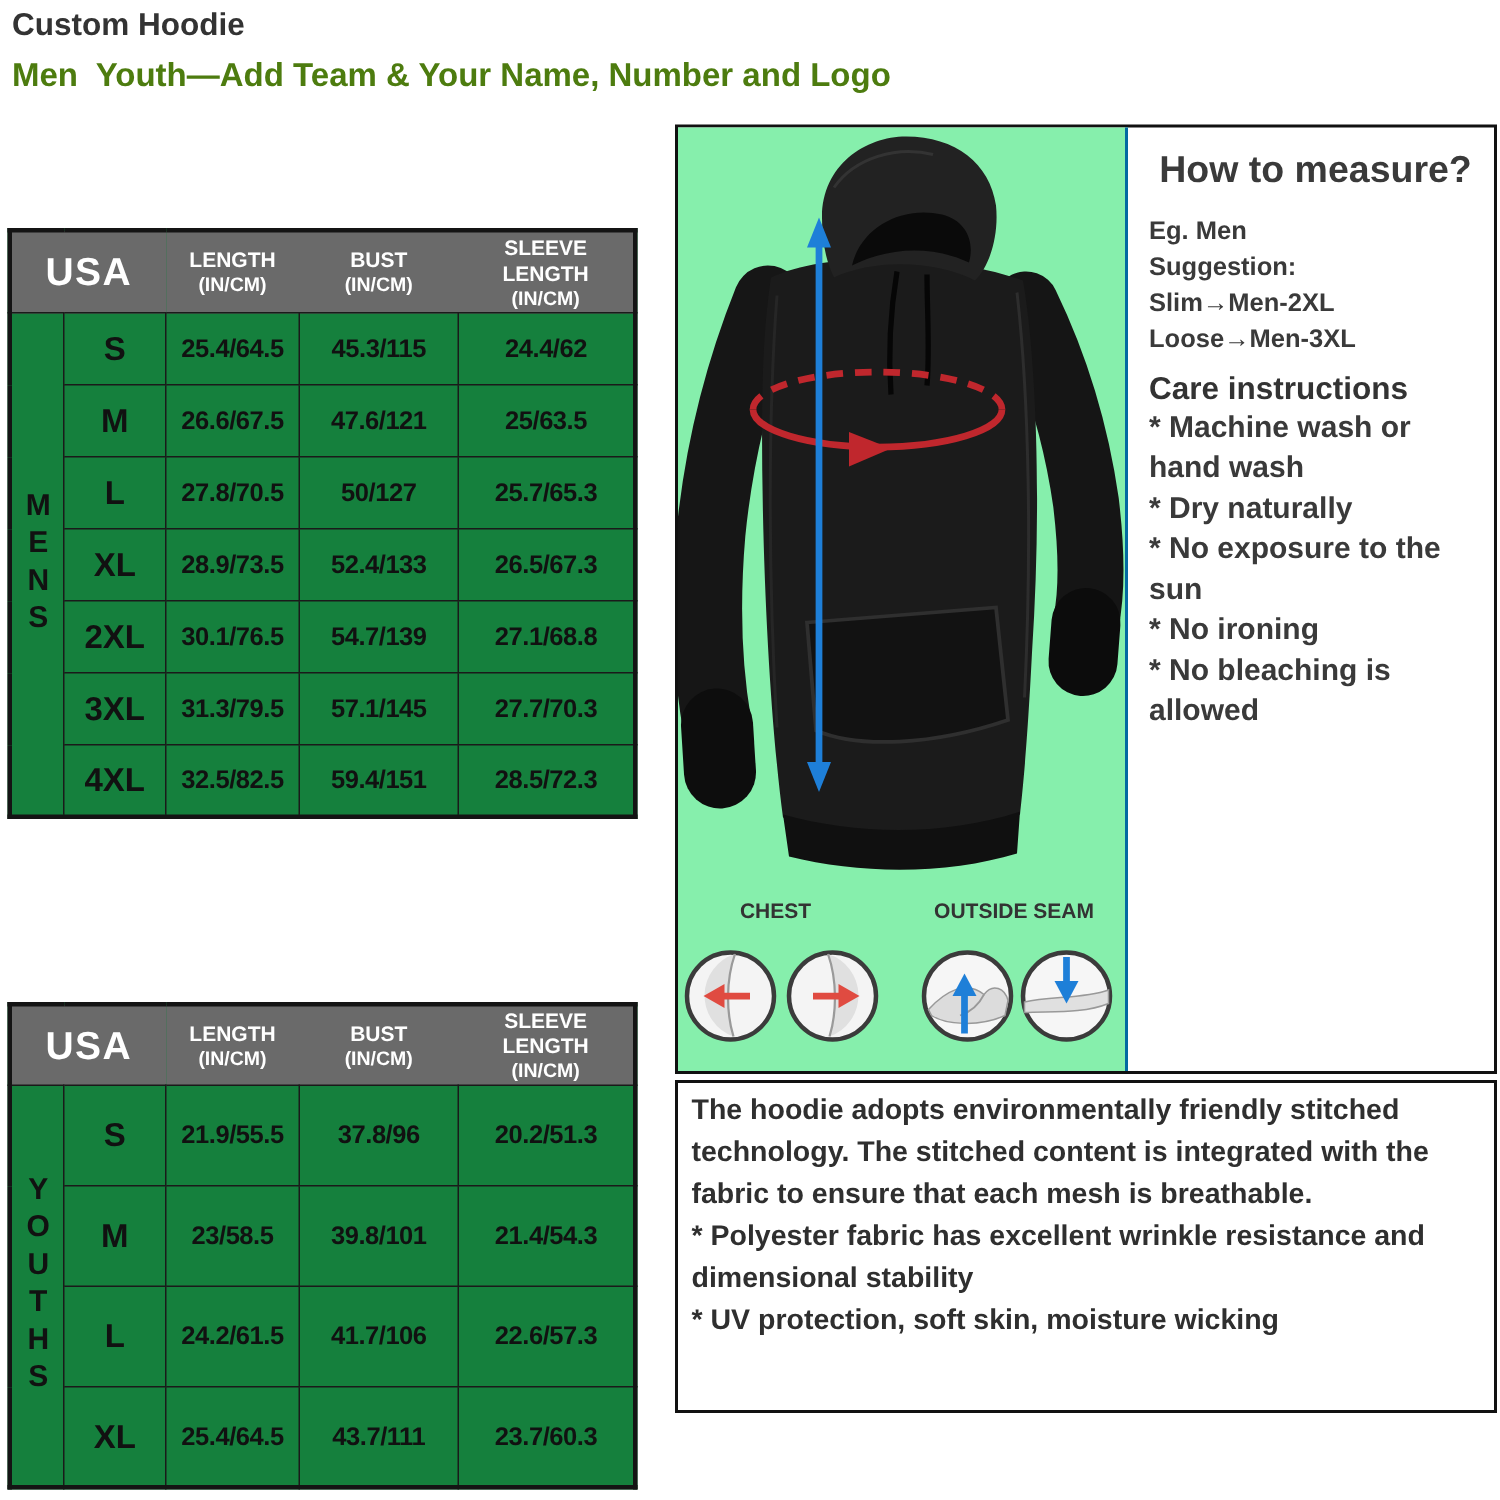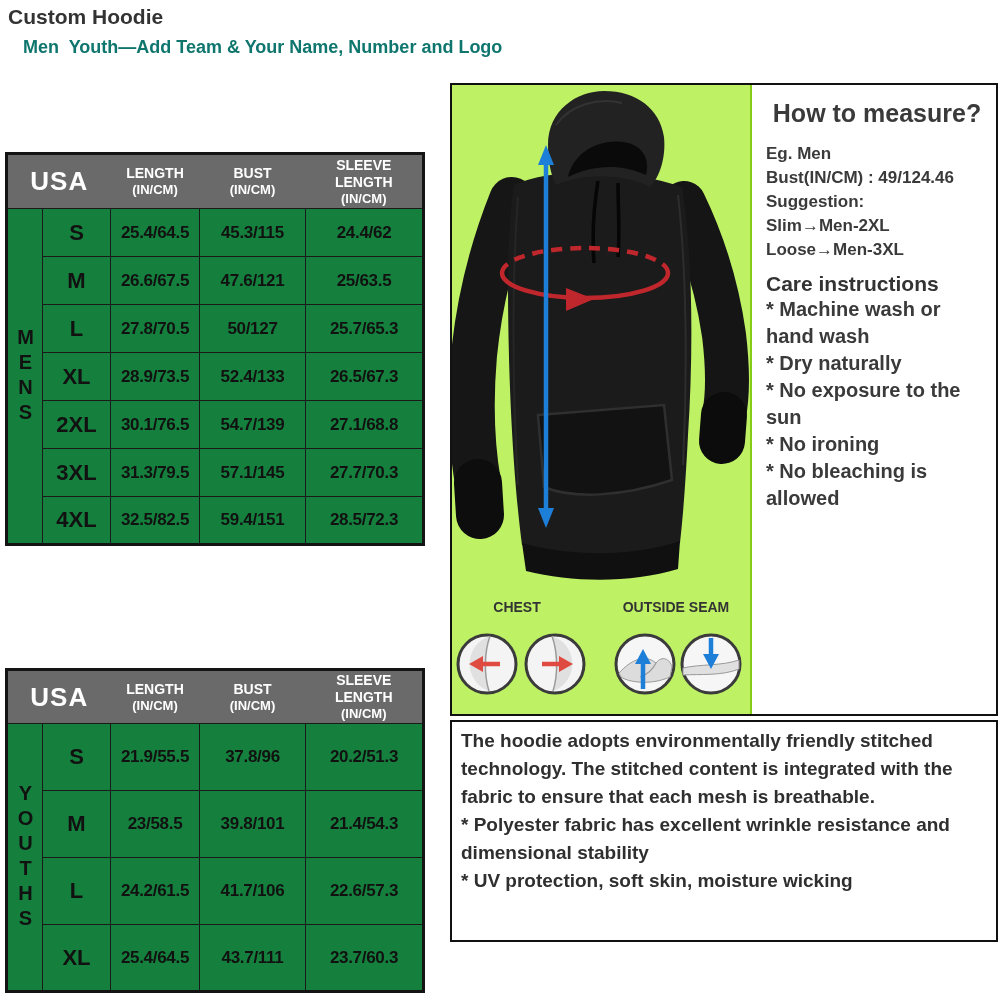--- a/index.html
+++ b/index.html
@@ -1,21 +1,21 @@
 <!DOCTYPE html>
 <html><head>
 <meta charset="utf-8">
 <style>
   * { margin:0; padding:0; box-sizing:border-box; }
   html,body { width:1000px; height:1000px; background:#fff; font-family:"Liberation Sans", sans-serif; overflow:hidden; }
   body { position:relative; color:#2e2e2e; }
 
   
   .page-title { position:absolute; left:8px; top:5px; font-size:21px; font-weight:700; color:#333; }
-  .page-subtitle { position:absolute; left:23px; top:37px; font-size:18px; font-weight:600; color:#0f766e; white-space:pre-wrap; }
+  .page-subtitle { position:absolute; left:8px; top:37px; font-size:22px; font-weight:600; color:#4d7c0f; white-space:pre-wrap; }
 
   
   table.size-chart { position:absolute; border-collapse:collapse; border:3px solid #141414; table-layout:fixed; background:#15803d; }
   #mens-table   { left:5px;  top:152px; }
   #youths-table { left:5px;  top:668px; }
   .size-chart th { background:#6a6a6a; color:#fff; border:0; vertical-align:middle; text-align:center; }
   .size-chart td { border:1.5px solid #1a1a1a; text-align:center; vertical-align:middle; color:#111; }
   #mens-table th { height:55px; }
   #youths-table th { height:54px; }
   #mens-table td { height:48px; }
@@ -23,21 +23,21 @@
   .region-head { font-size:26px; font-weight:700; letter-spacing:1px; }
   .col-title { display:block; font-size:14px; font-weight:700; line-height:17px; }
   .col-unit  { display:block; font-size:13px; font-weight:700; line-height:16px; }
   .side-cell { width:36px; }
   .v-label { writing-mode:vertical-rl; text-orientation:upright; font-size:20px; font-weight:700; letter-spacing:3px; color:#111; margin:0 auto; }
   .size-cell  { font-size:22px; font-weight:700; }
   .value-cell { font-size:17px; font-weight:700; letter-spacing:-0.3px; }
 
   
   .diagram-panel { position:absolute; left:450px; top:83px; width:548px; height:633px; border:2.5px solid #111; display:flex; }
-  .diagram-left  { position:relative; width:300px; height:100%; border-right:2px solid #84cc16; overflow:hidden; background:#bef264; }
+  .diagram-left  { position:relative; width:300px; height:100%; border-right:2px solid #0369a1; overflow:hidden; background:#86efac; }
   .diagram-right { position:relative; flex:1; padding:12px 8px 12px 14px; }
 
   .measure-label { position:absolute; top:514px; font-size:14px; font-weight:700; color:#333; text-align:center; }
   #chest-label { left:15px; width:100px; }
   #seam-label  { left:148px; width:152px; }
   .measure-icon { position:absolute; top:546px; }
 
   .htm-heading { text-align:center; font-size:25px; font-weight:700; color:#3a3a3a; margin-top:2px; }
   .htm-body { margin-top:12px; font-size:20px; line-height:29px; font-weight:600; color:#3f3f3f; white-space:pre-wrap; }
   .eg-block { margin-top:14px; font-size:17px; line-height:24px; font-weight:700; color:#3a3a3a; }
@@ -245,21 +245,20 @@
       <path d="M5,37 C22,33 44,35 61,29 L61,38 C44,45 22,43 5,44 Z" fill="#e0e0e0" stroke="#999" stroke-width="1"></path>
       <line x1="33" y1="7" x2="33" y2="25" stroke="#1e7fd8" stroke-width="4.5"></line>
       <polygon points="33,38 25,23 41,23" fill="#1e7fd8"></polygon>
     </svg>
   </div>
 
   <div class="diagram-right">
     <div class="htm-heading">How to measure?</div>
     <div class="eg-block">
       <div>Eg. Men</div>
-      <div>Bust(IN/CM) : 49/124.46</div>
       <div>Suggestion:</div>
       <div>Slim→Men-2XL</div>
       <div>Loose→Men-3XL</div>
     </div>
     <div class="care-heading">Care instructions</div>
     <div>
       <div class="care-item">* Machine wash or hand wash</div>
       <div class="care-item">* Dry naturally</div>
       <div class="care-item">* No exposure to the sun</div>
       <div class="care-item">* No ironing</div>

